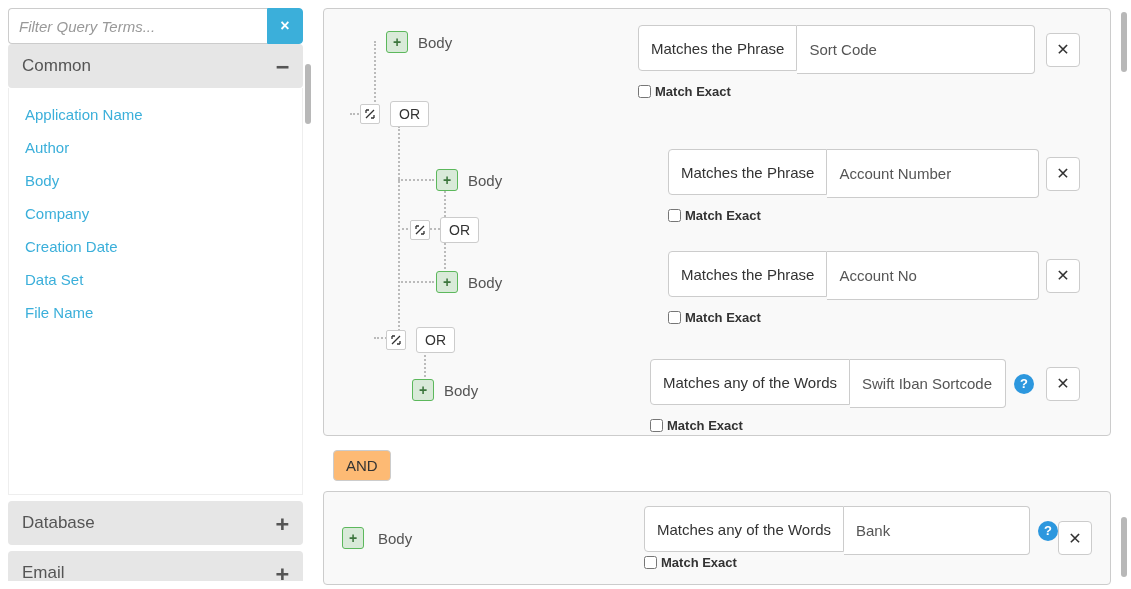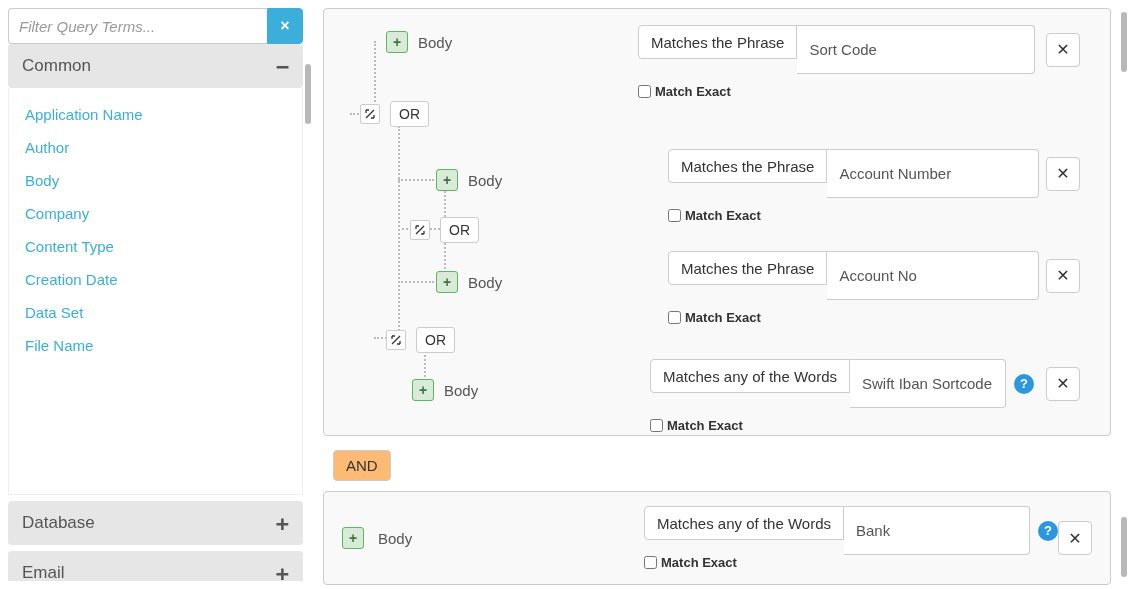--- a/index.html
+++ b/index.html
@@ -203,21 +203,21 @@
     align-items: flex-start;
     gap: 10px;
   }
   .sel {
     border: 1px solid #ccc;
     background: #fff;
     border-radius: 4px 0 0 4px;
     padding: 8px 12px;
     font-size: 15px;
     color: #333;
-    height: 34px;
+    height: 46px;
     display: flex; align-items: center;
     cursor: pointer;
   }
   .txt {
     border: 1px solid #ccc;
     border-left: none;
     background: #fff;
     border-radius: 0 4px 4px 0;
     padding: 0 12px;
     font-size: 15px;
@@ -280,21 +280,20 @@
     <div class="acc">
       <div class="acc-header">
         <span>Common</span>
         <span class="acc-icon">−</span>
       </div>
       <div class="acc-body">
         <span class="term-link">Application Name</span>
         <span class="term-link">Author</span>
         <span class="term-link">Body</span>
         <span class="term-link">Company</span>
-        <span class="term-link">Content Type</span>
         <span class="term-link">Creation Date</span>
         <span class="term-link">Data Set</span>
         <span class="term-link">File Name</span>
       </div>
       <div class="acc-header">
         <span>Database</span>
         <span class="acc-icon">+</span>
       </div>
       <div class="acc-header">
         <span>Email</span>

